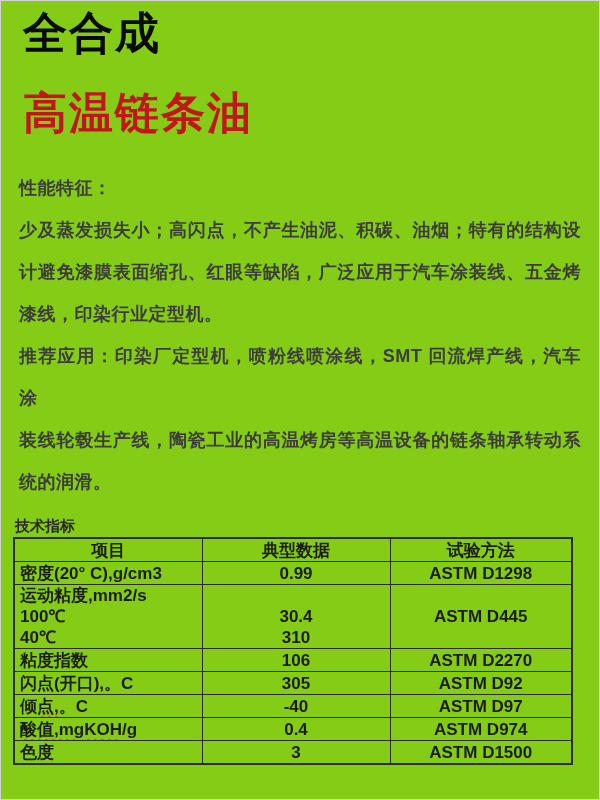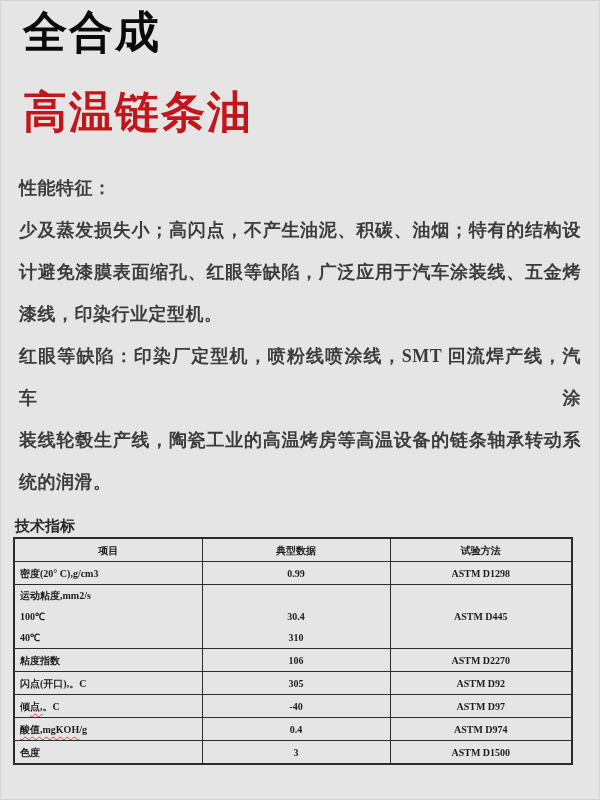--- a/index.html
+++ b/index.html
@@ -1,19 +1,19 @@
 <!DOCTYPE html>
 <html><head>
 <meta charset="utf-8">
 <style>
   html, body { margin: 0; padding: 0; background: #fff; }
   .page {
     width: 600px; height: 800px; box-sizing: border-box;
-    background: #e5e5e5; border: 1px solid #d4d4d4; overflow: hidden;
-    font-family: Liberation Serif, serif; position: relative;
+    background: #84cc16; border: 1px solid #d4d4d4; overflow: hidden;
+    font-family: Liberation Sans, sans-serif; position: relative;
   }
   .title1 {
     margin: 8px 0 0 22px; font-size: 44px; line-height: 48px;
     font-weight: 900; color: #0a0a0a; letter-spacing: 2px;
   }
   .title2 {
     margin: 32px 0 0 22px; font-size: 44px; line-height: 48px;
     font-weight: 900; letter-spacing: 2px;
   }
   .body-lines { margin: 30px 18px 0 18px; width: 562px; }
@@ -24,21 +24,21 @@
   .bline.jlast { text-align: justify; text-align-last: justify; }
   .tech-label {
     margin: 14px 0 2px 14px; font-size: 15px; line-height: 18px;
     font-weight: 600; color: #2a2a2a;
   }
   table.spec {
     border-collapse: collapse; margin: 2px 0 0 12px; width: 558px;
     table-layout: fixed;
   }
   table.spec th, table.spec td {
-    border: 1px solid #2b2b2b; font-size: 10px; font-weight: 700;
+    border: 1px solid #2b2b2b; font-size: 17px; font-weight: 700;
     color: #1c1c1c; padding: 0 5px; height: 22px; line-height: 21px;
     overflow: hidden; white-space: nowrap;
   }
   table.spec { border: 2px solid #2b2b2b; }
   table.spec th { text-align: center; font-weight: 700; }
   td.c-item { text-align: left; }
   td.c-value, td.c-method { text-align: center; }
   td .cellline { line-height: 21px; height: 21px; }
   .sq {
     text-decoration: underline; text-decoration-style: wavy;
@@ -49,21 +49,21 @@
 <body>
 
 <div class="page">
   <div class="title1">全合成</div>
   <div class="title2" id="titleRed" style="color: rgb(195, 22, 28);">高温链条油</div>
   <div class="body-lines" id="bodyLines">
       <div class="bline" style="color: rgb(60, 60, 60);">性能特征：</div>
       <div class="bline jlast" style="color: rgb(60, 60, 60);">少及蒸发损失小；高闪点，不产生油泥、积碳、油烟；特有的结构设</div>
       <div class="bline jlast" style="color: rgb(60, 60, 60);">计避免漆膜表面缩孔、红眼等缺陷，广泛应用于汽车涂装线、五金烤</div>
       <div class="bline" style="color: rgb(60, 60, 60);">漆线，印染行业定型机。</div>
-      <div class="bline jlast" style="color: rgb(60, 60, 60);">红眼等缺陷：印染厂定型机，喷粉线喷涂线，SMT 回流焊产线，汽车涂</div>
+      <div class="bline jlast" style="color: rgb(60, 60, 60);">推荐应用：印染厂定型机，喷粉线喷涂线，SMT 回流焊产线，汽车涂</div>
       <div class="bline jlast" style="color: rgb(60, 60, 60);">装线轮毂生产线，陶瓷工业的高温烤房等高温设备的链条轴承转动系</div>
       <div class="bline" style="color: rgb(60, 60, 60);">统的润滑。</div>
     </div>
   <div class="tech-label">技术指标</div>
   <table class="spec">
     <colgroup>
       <col style="width:188px">
         <col style="width:188px">
         <col style="width:182px">
     </colgroup>

